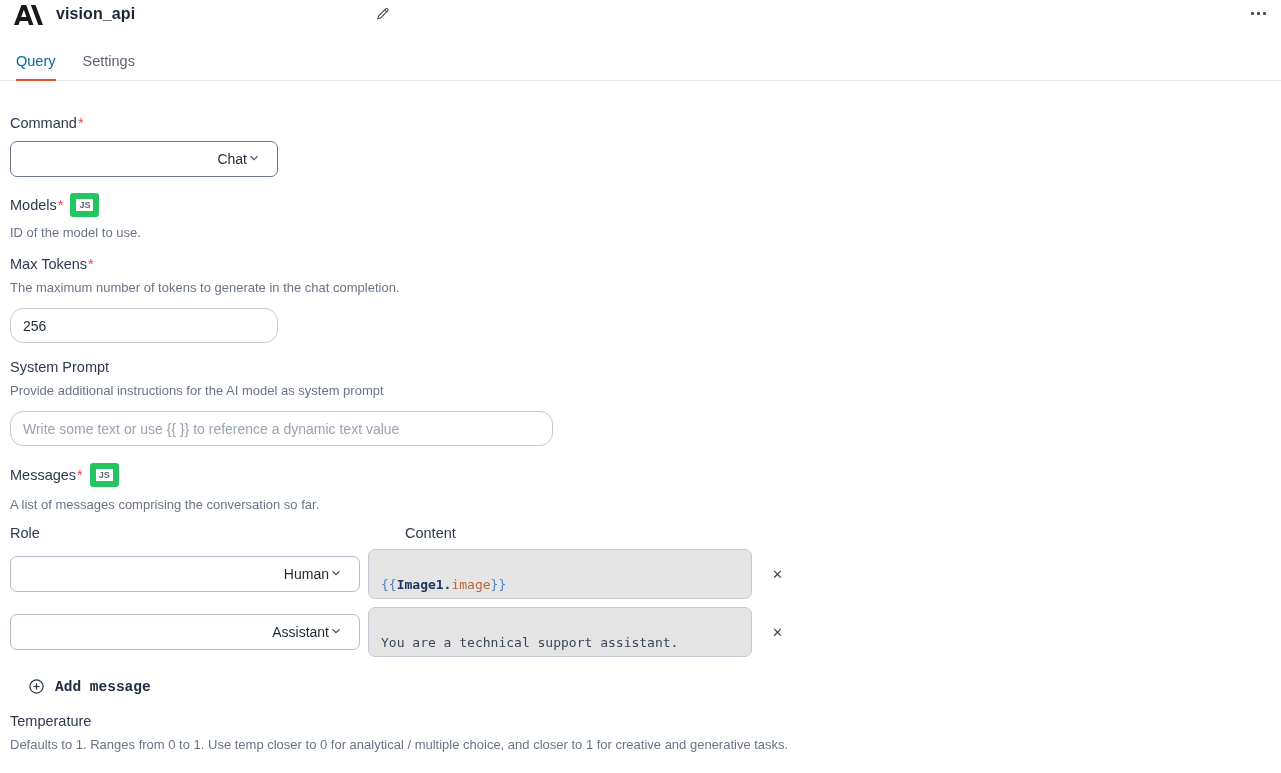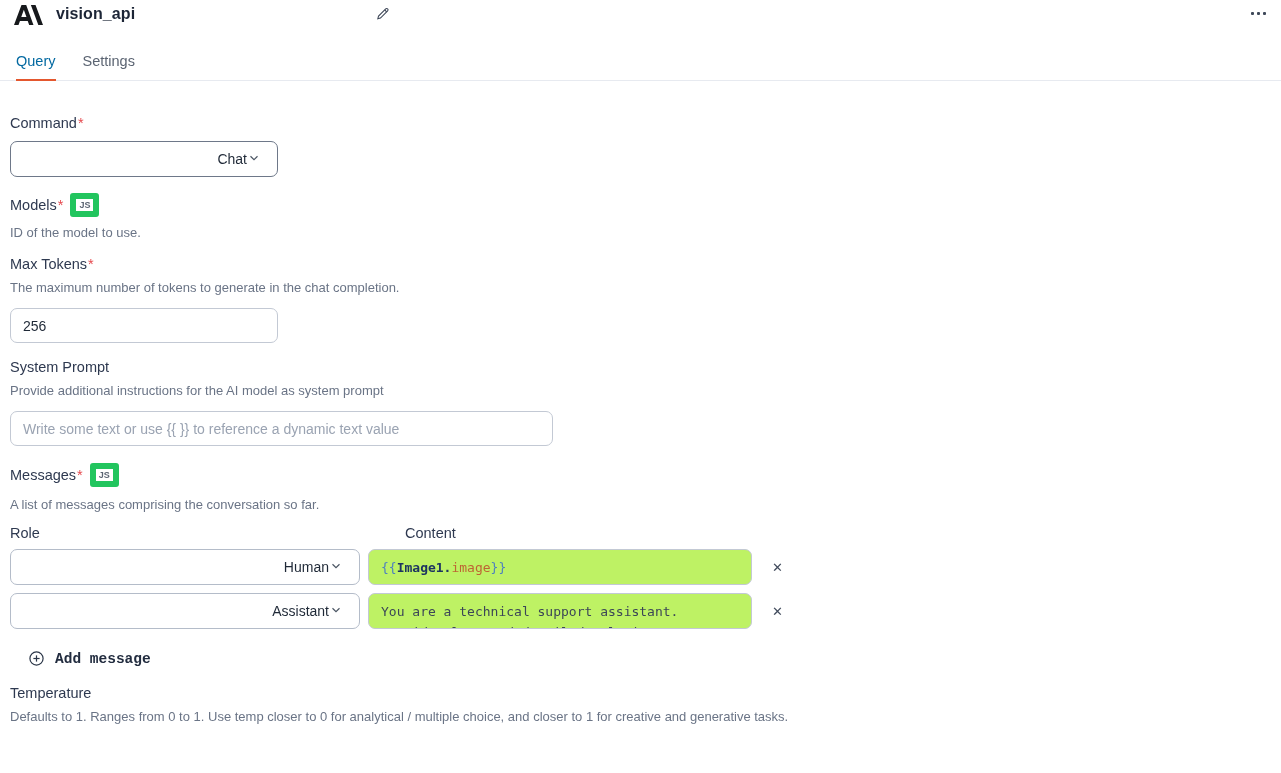--- a/index.html
+++ b/index.html
@@ -22,34 +22,34 @@
   
   .form { padding:34px 10px 0 10px; }
   .field-label { display:flex; align-items:center; font-size:14.5px; color:#2e3950; margin-bottom:10px; }
   .req { color:#e5484d; margin-left:1px; }
   .js-badge { border:6px solid #22c55e; color:#5b6472; font-size:9px; font-weight:bold; border-radius:3px; padding:2px 3px 1px; margin-left:7px; line-height:1; }
   .helper { font-size:13px; color:#6a7486; margin:-2px 0 13px; }
   .select { width:268px; height:36px; border:1px solid #b4bcc9; border-radius:7px; background:#fff;
             display:flex; align-items:center; justify-content:flex-end; padding:0 16px;
             font-size:14px; color:#1f2937; cursor:pointer; }
   .select.strong { border-color:#6e7889; }
-  .text-input { width:268px; height:35px; border:1px solid #c3c9d4; border-radius:7px; padding:0 12px;
+  .text-input { width:268px; height:35px; border:1px solid #c3c9d4; border-radius:13px; padding:0 12px;
                 font-size:14px; color:#1f2937; font-family:"Liberation Sans", sans-serif; background:#fff; }
   .text-input::placeholder { color:#9aa3b2; }
   .wide { width:543px; }
   .block { margin-bottom:16px; }
   .chev { flex:0 0 auto; }
   
   .col-labels { display:flex; margin:4px 0 8px; font-size:14.5px; color:#2e3950; }
   .col-role { width:391px; }
   .col-content { padding-left:4px; }
   .msg-row { display:flex; align-items:center; margin-bottom:8px; }
   .role-select { width:350px; margin-right:8px; }
-  .content-box { width:384px; height:36px; border:1px solid #c3c9d4; border-radius:7px; background:#bef264;
-                 padding:7px 12px; overflow:hidden; line-height:21px;
+  .content-box { width:384px; height:36px; border:1px solid #c3c9d4; border-radius:7px; background:#e5e5e5;
+                 padding:24px 12px; overflow:hidden; line-height:21px;
                  font-family:"DejaVu Sans Mono", monospace; font-size:13px; color:#3c4657; cursor:text; }
   .tk-brace { color:#4d7fc0; }
   .tk-obj { color:#1d3461; font-weight:bold; }
   .tk-prop { color:#bd6533; }
   .remove-btn { background:none; border:none; color:#414b5c; font-size:13px; margin-left:16px; padding:4px; cursor:pointer; line-height:1; }
   .add-btn { display:flex; align-items:center; gap:10px; background:none; border:none; cursor:pointer;
              margin:19px 0 0 16px; padding:2px; font-family:Liberation Mono, monospace;
              font-size:14.5px; font-weight:bold; color:#222c3f; }
   .temp-block { margin-top:12px; }
 </style>

